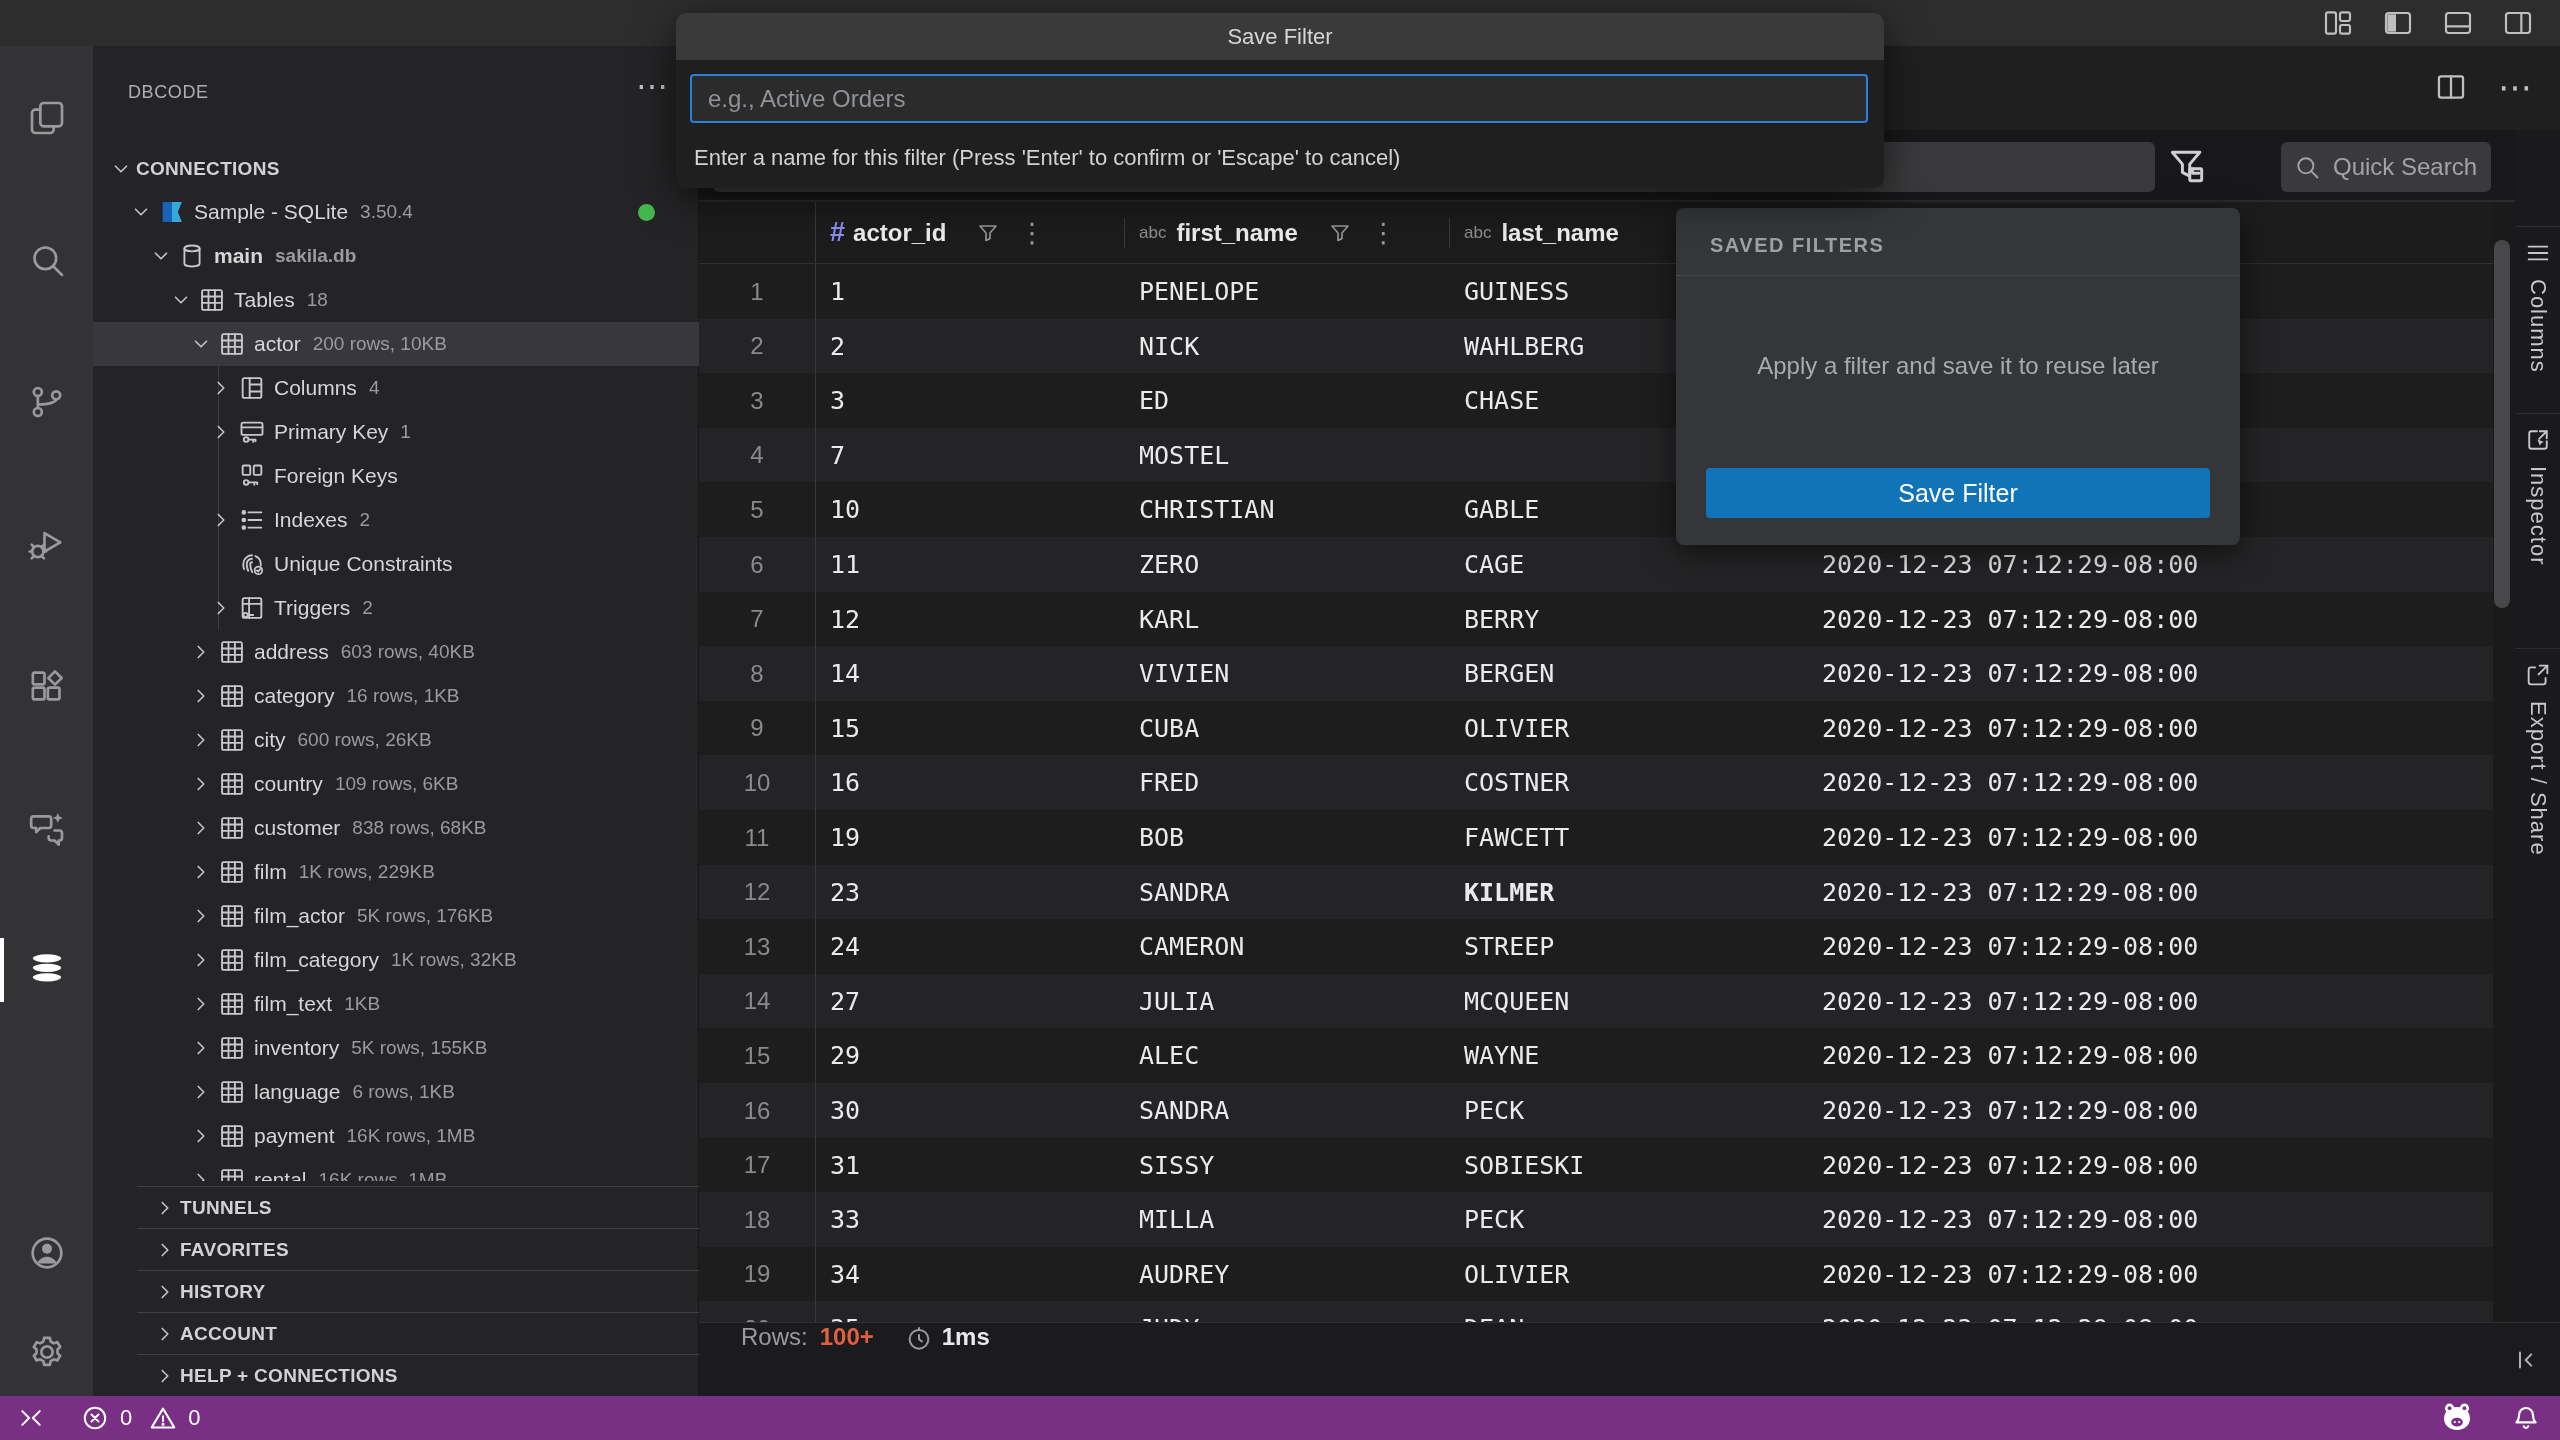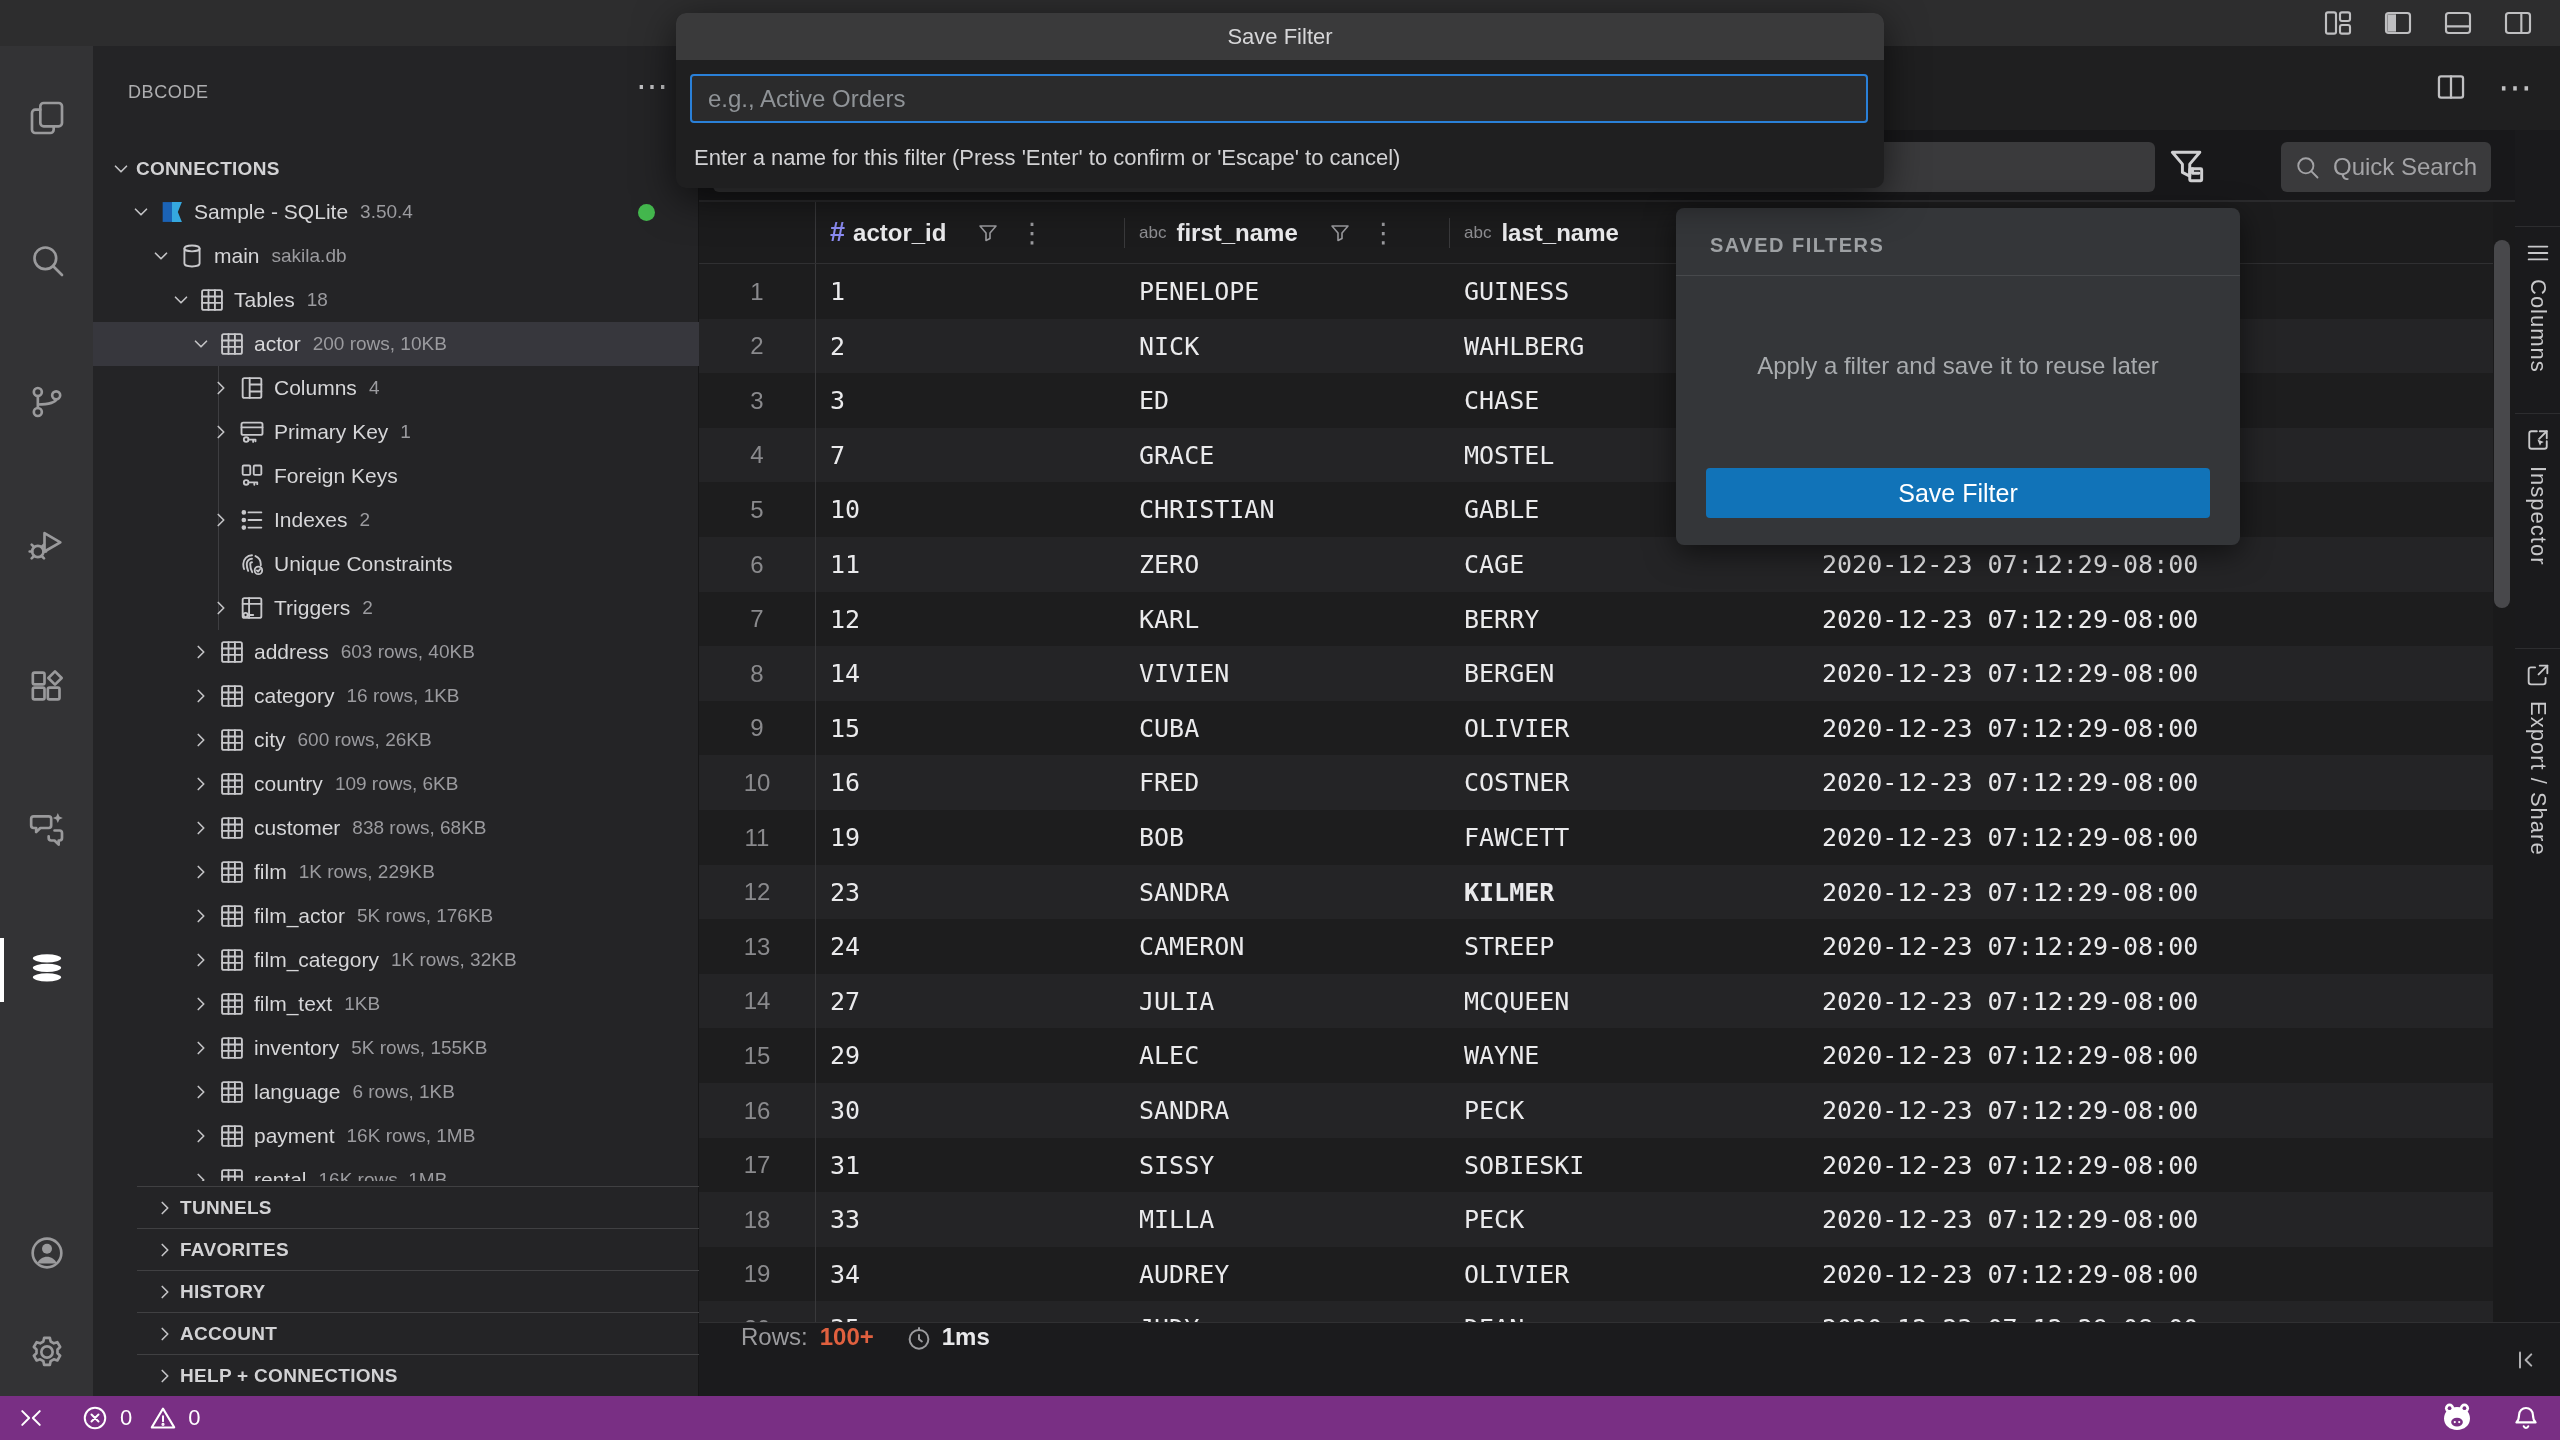--- a/index.html
+++ b/index.html
@@ -256,21 +256,21 @@
           <span class="tree-icon">
             <svg viewBox="0 0 24 24">
               <path fill="#1b63b6" d="M4 3.5h8v17H4z"></path>
               <path fill="#35a8e0" d="M12 3.5h8.5l-3.5 8.5 3.5 8.5H12z"></path>
             </svg>
           </span>
           <span class="tree-label">Sample - SQLite</span>
           <span class="tree-meta">3.50.4</span>
           <span class="conn-dot" style="background: rgb(68, 184, 78);"></span>
         </div>
-        <div class="tree-row" style="padding-left: 57px;">
+        <div class="tree-row" style="padding-left: 57px; font-weight: bold;">
           <span class="chev">
             <svg viewBox="0 0 24 24" fill="none" stroke="currentColor" stroke-width="1.8" stroke-linecap="round" stroke-linejoin="round">
               <path d="M6 9l6 6 6-6"></path>
             </svg>
           </span>
           <span class="tree-icon">
             <svg viewBox="0 0 24 24" fill="none" stroke="currentColor" stroke-width="1.6" stroke-linecap="round" stroke-linejoin="round">
               <ellipse cx="12" cy="5.5" rx="6.5" ry="2.5"></ellipse>
               <path d="M5.5 5.5v13c0 1.4 2.9 2.5 6.5 2.5s6.5-1.1 6.5-2.5v-13"></path>
             </svg>
@@ -720,21 +720,20 @@
         <div class="g-row dark" style="top: 109.2px;">
           <div class="g-cell rownum num-border" style="width: 117px;">3</div>
           <div class="g-cell" style="width: 309px;">3</div>
           <div class="g-cell" style="width: 325px;">ED</div>
           <div class="g-cell" style="width: 340px;">CHASE</div>
           <div class="g-cell" style="width: 703px; padding-left: 32px;"></div>
         </div>
         <div class="g-row light" style="top: 163.8px;">
           <div class="g-cell rownum num-border" style="width: 117px;">4</div>
           <div class="g-cell" style="width: 309px;">7</div>
-          <div class="g-cell" style="width: 325px;">GRACE</div>
           <div class="g-cell" style="width: 340px;">MOSTEL</div>
           <div class="g-cell" style="width: 703px; padding-left: 32px;"></div>
         </div>
         <div class="g-row dark" style="top: 218.4px;">
           <div class="g-cell rownum num-border" style="width: 117px;">5</div>
           <div class="g-cell" style="width: 309px;">10</div>
           <div class="g-cell" style="width: 325px;">CHRISTIAN</div>
           <div class="g-cell" style="width: 340px;">GABLE</div>
           <div class="g-cell" style="width: 703px; padding-left: 32px;"></div>
         </div>

